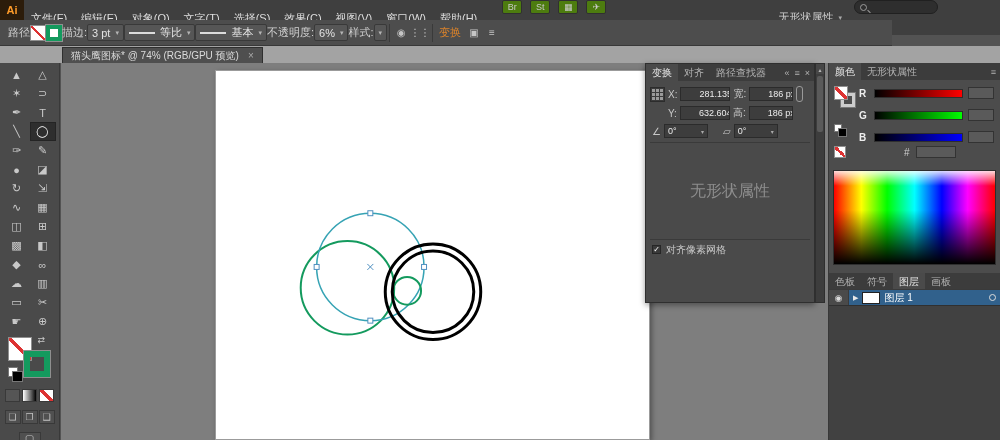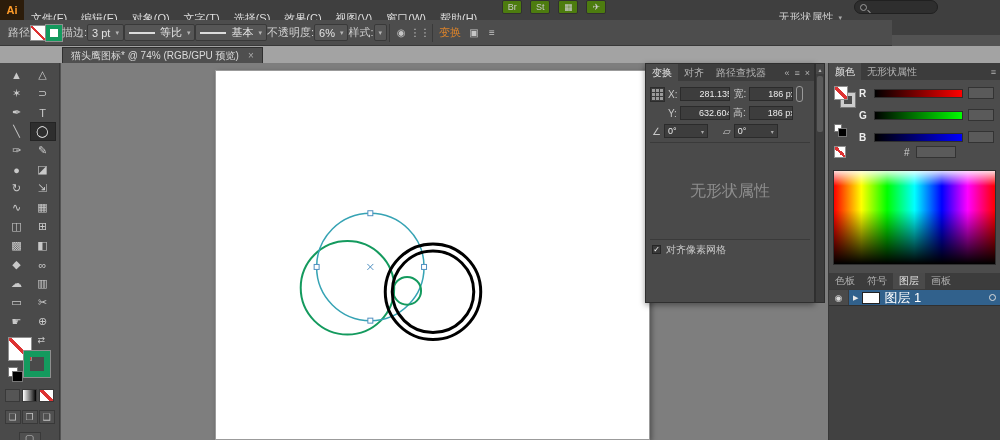--- a/index.html
+++ b/index.html
@@ -105,27 +105,27 @@
   .ch-bar{flex:1;height:9px;border:1px solid #2e2e2e}
   .ch-val{width:26px;height:12px;background:#5a5a5a;border:1px solid #333}
   .hexrow{position:absolute;left:5px;top:66px;right:6px;display:flex;align-items:center;gap:6px}
   .none-sw{width:12px;height:12px;border:1px solid #8f8f8f;background:linear-gradient(45deg,#fff 40%,#d33 40%,#d33 60%,#fff 60%)}
   .hex-label{color:#cfcfcf;font-size:10px;margin-left:52px}
   .hex-box{width:40px;height:12px;background:#5a5a5a;border:1px solid #333}
   .spectrum{margin:2px 4px 0 4px;height:95px;border:1px solid #2e2e2e;background:
     linear-gradient(to bottom, rgba(255,255,255,.85) 0%, rgba(255,255,255,0) 16%),
     linear-gradient(to bottom, rgba(0,0,0,0) 42%, #000 100%),
     linear-gradient(to right,#f00,#ff0 17%,#0f0 33%,#0ff 50%,#00f 67%,#f0f 83%,#f00)}
-  .dock-tabs{margin-top:8px;height:16px;background:#3c3c3c;display:flex;align-items:center}
+  .dock-tabs{margin-top:8px;height:16px;background:#3c3c3c;display:flex;}
   .layer-row{height:17px;background:#4a4a4a;display:flex;align-items:center;border-top:1px solid #3a3a3a;border-bottom:1px solid #303030}
   .eye-cell{width:20px;height:100%;display:flex;align-items:center;justify-content:center;color:#ddd;font-size:9px;border-right:1px solid #3a3a3a}
   .layer-sel{flex:1;height:100%;background:#31618c;display:flex;align-items:center;gap:4px;padding:0 4px;color:#fff}
   .layer-expand{font-size:7px;color:#e8e8e8}
   .layer-thumb{width:18px;height:12px;background:#fff;border:1px solid #222}
-  .layer-name{font-size:13px;white-space:nowrap}
+  .layer-name{font-size:10px;white-space:nowrap}
   .layer-target{margin-left:auto;width:7px;height:7px;border:1px solid #dcdcdc;border-radius:50%}
   .layers-empty{flex:1;background:#414141}
 </style>
 </head>
 <body>
 
 <div class="menubar">
   <div class="logo">Ai</div>
   <div class="menu-items">
       <div class="menu-item">文件(F)</div>

